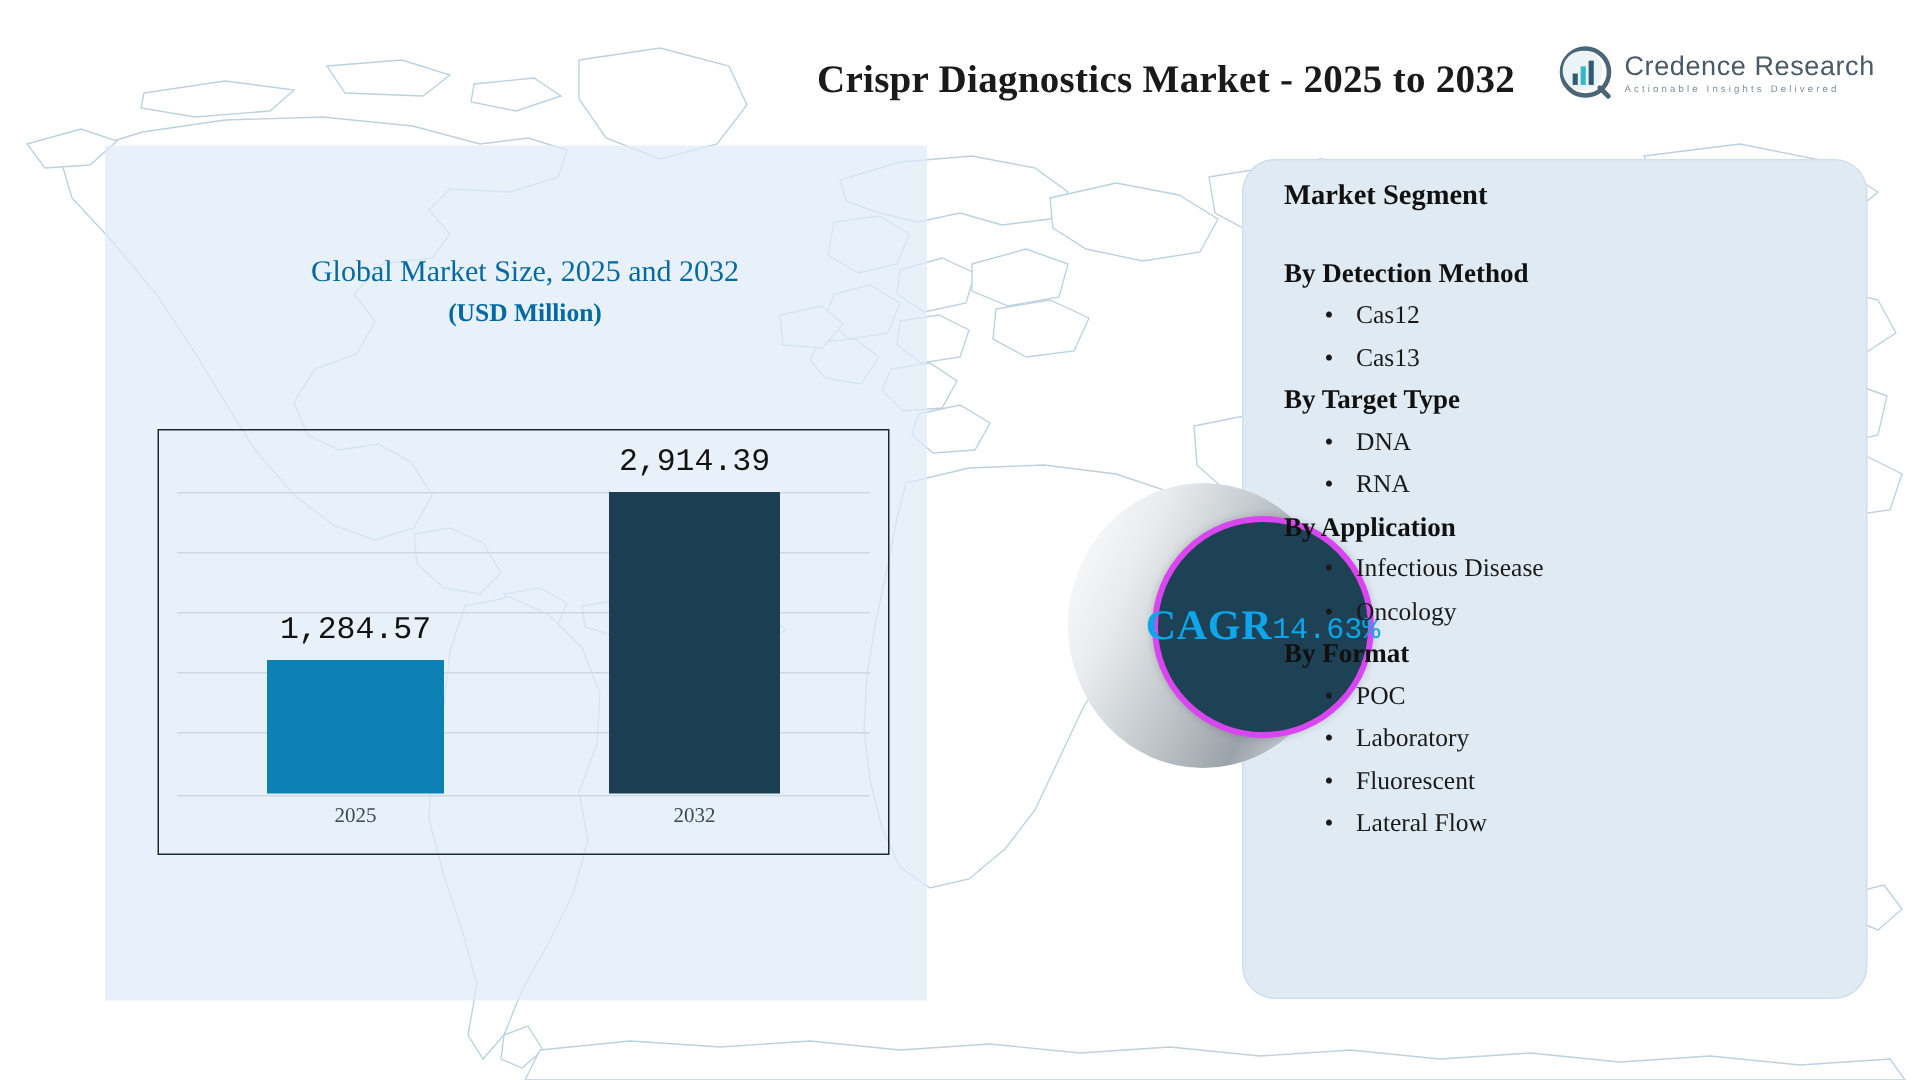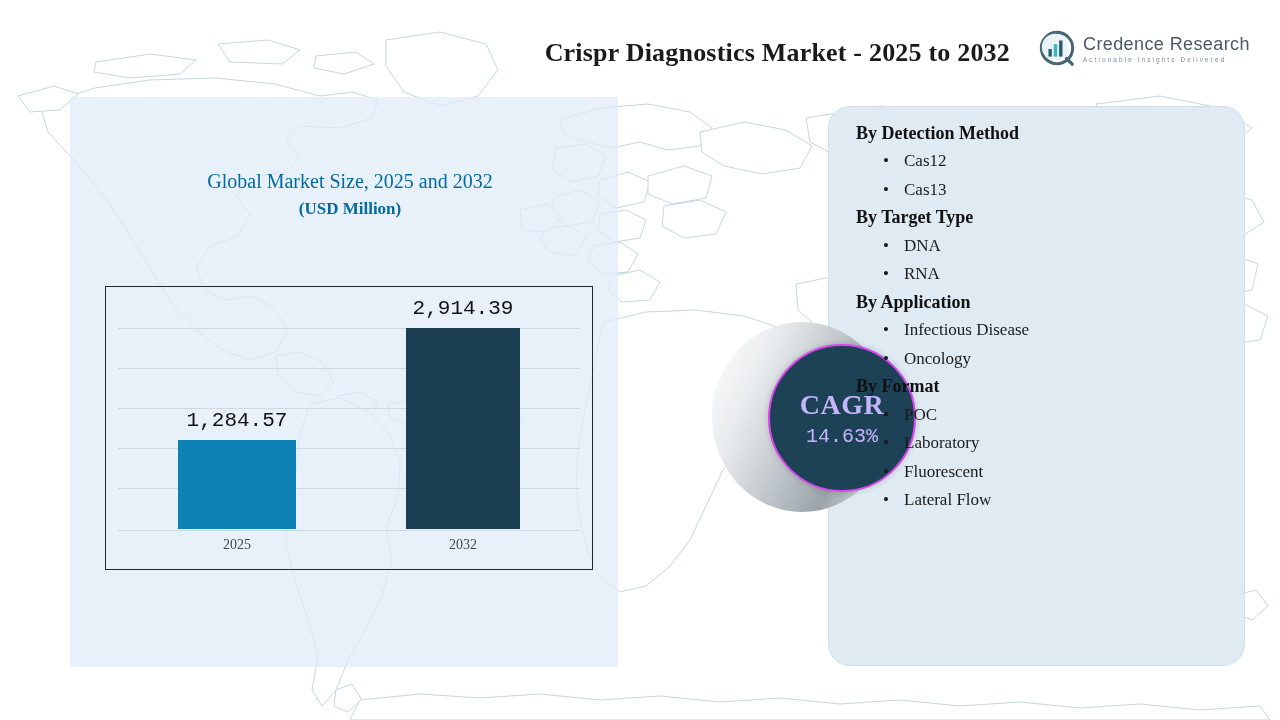--- a/index.html
+++ b/index.html
@@ -176,28 +176,28 @@
     width: 180px; height: 190px;
     border-radius: 50%;
     background: linear-gradient(115deg, #ffffff 0%, #e9ecee 26%, #b9c0c5 55%, #9aa3a9 72%, #cdd3d7 88%, #ffffff 100%);
   }
   #cagr-circle {
     position: absolute;
     left: 56px; top: 22px;
     width: 148px; height: 148px;
     border-radius: 50%;
     background: #1d4155;
-    border: 2px solid #d946ef;
+    border: 4px solid #d946ef;
     box-sizing: border-box;
     box-shadow: 0 0 6px rgba(0,0,0,.18);
     display: flex;
-    flex-direction: column;
+    flex-direction: row;
     align-items: center;
     justify-content: center;
-    color: #c4b5fd;
+    color: #0ea5e9;
   }
   #cagr-label { font-size: 28px; font-weight: bold; letter-spacing: .5px; }
   #cagr-value { font-size: 20px; margin-top: 4px; font-family: Liberation Mono, monospace; }
 
   
   #segment-content {
     position: absolute;
     left: 856px; top: 120px;
     width: 380px;
     color: #111111;
@@ -350,20 +350,21 @@
 
   <div id="cagr-badge">
     <div id="cagr-arc"></div>
     <div id="cagr-circle">
       <span id="cagr-label">CAGR</span>
       <span id="cagr-value">14.63%</span>
     </div>
   </div>
 
   <div id="segment-content">
+    <div id="segment-title">Market Segment</div>
     <div id="segment-groups">
         <div class="seg-group-name">By Detection Method</div>
         <ul class="seg-items">
           <li class="seg-item"><span class="bullet">•</span><span>Cas12</span></li>
           <li class="seg-item"><span class="bullet">•</span><span>Cas13</span></li>
         </ul>
         <div class="seg-group-name">By Target Type</div>
         <ul class="seg-items">
           <li class="seg-item"><span class="bullet">•</span><span>DNA</span></li>
           <li class="seg-item"><span class="bullet">•</span><span>RNA</span></li>

